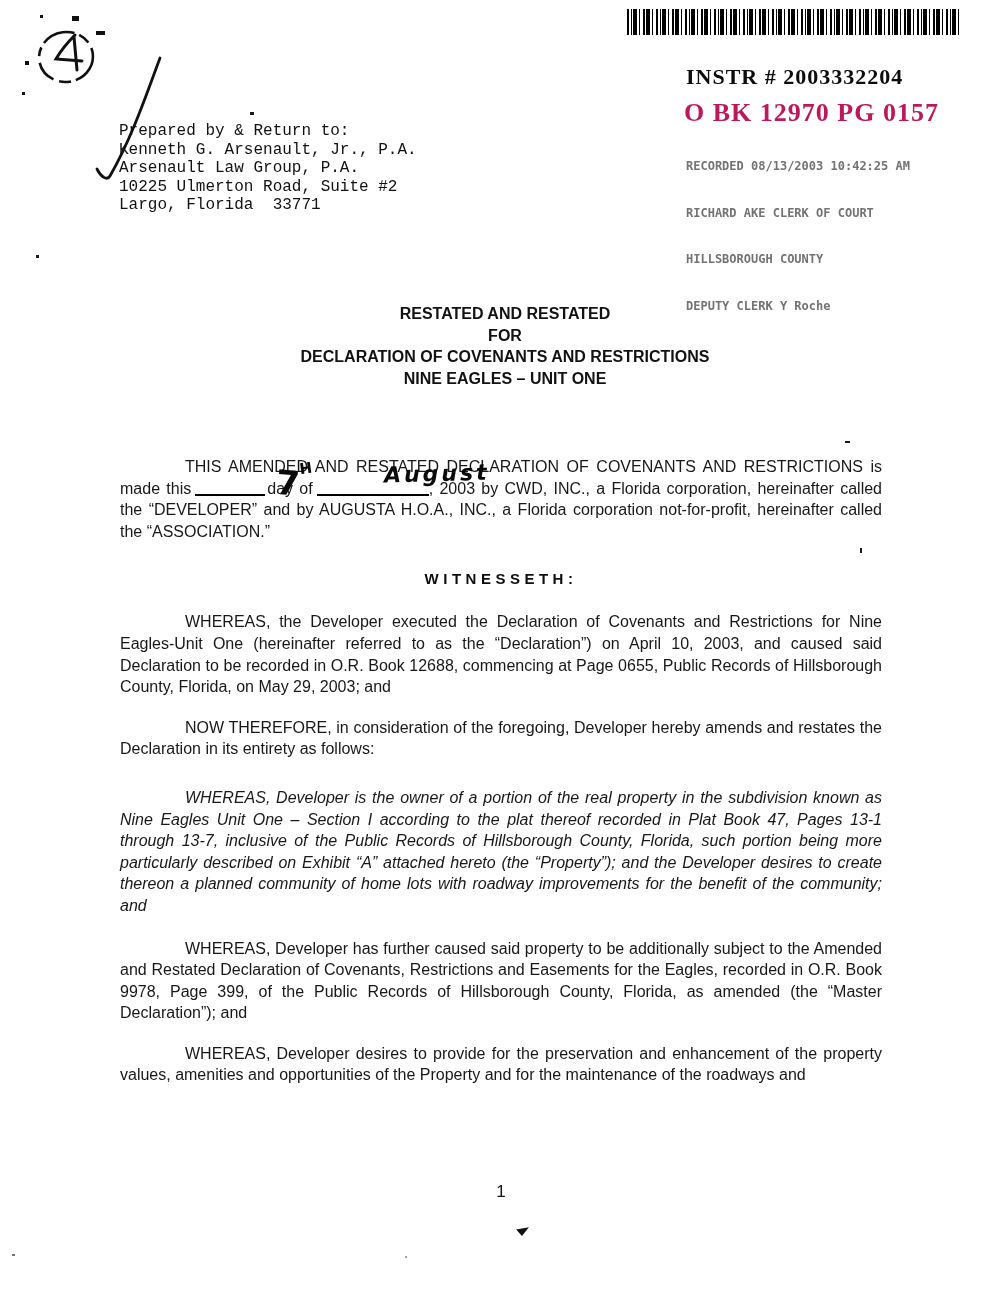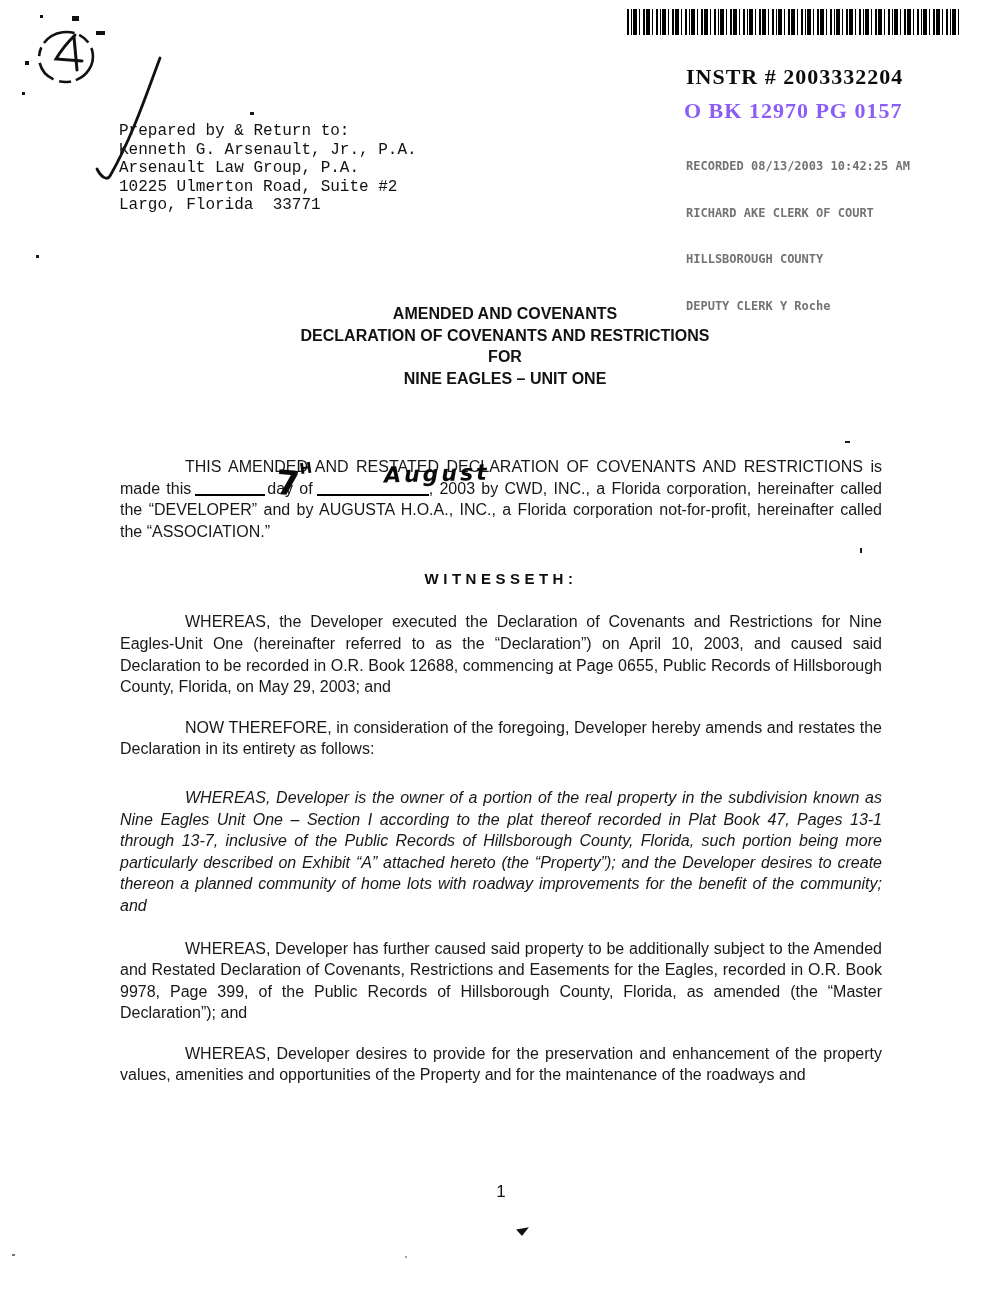--- a/index.html
+++ b/index.html
@@ -19,21 +19,21 @@
       #000 19px,#000 23px,#fff 23px,#fff 25px,
       #000 25px,#000 26px,#fff 26px,#fff 29px);
   }
   
   .stamp-instr{
     position:absolute;left:686px;top:64px;
     font-family:"Liberation Serif",serif;font-weight:bold;font-size:22px;letter-spacing:1px;color:#0c0c0c;
   }
   .stamp-book{
     position:absolute;left:684px;top:98px;
-    font-family:"Liberation Serif",serif;font-weight:bold;font-size:22px;letter-spacing:1px;color:#8b5cf6;
+    font-family:"Liberation Serif",serif;font-weight:bold;font-size:26px;letter-spacing:1px;color:#be185d;
   }
   .stamp-detail{
     position:absolute;left:686px;top:128px;
     font-family:"DejaVu Sans Mono",monospace;font-weight:bold;font-size:12px;line-height:15.5px;
     white-space:pre;color:#737373;
   }
   
   .prepared{
     position:absolute;left:119px;top:122px;font-size:16px;line-height:18.6px;color:#121212;
   }
@@ -113,23 +113,23 @@
 
   <div class="prepared">
     <div>Prepared by &amp; Return to:</div>
     <div>Kenneth G. Arsenault, Jr., P.A.</div>
     <div>Arsenault Law Group, P.A.</div>
     <div>10225 Ulmerton Road, Suite #2</div>
     <div>Largo, Florida  33771</div>
   </div>
 
   <div class="title-block">
-    <div>AMENDED AND COVENANTS</div>
+    <div>RESTATED AND RESTATED</div>
+    <div>FOR</div>
     <div>DECLARATION OF COVENANTS AND RESTRICTIONS</div>
-    <div>FOR</div>
     <div>NINE EAGLES – UNIT ONE</div>
   </div>
 
   <div class="body">
 
     <p><span>THIS AMENDED AND RESTATED DECLARATION OF COVENANTS AND RESTRICTIONS is made this</span><span class="blank day-blank"><span class="hw hw-seven">7</span><span class="hw hw-sup">H</span></span><span>day of</span><span class="blank month-blank"><span class="hw hw-month">August</span></span><span>, 2003 by CWD, INC., a Florida corporation, hereinafter called the “DEVELOPER” and by AUGUSTA H.O.A., INC., a Florida corporation not-for-profit, hereinafter called the “ASSOCIATION.”</span></p>
 
     <div class="witnesseth">WITNESSETH:</div>
 
     <p class="gap21">WHEREAS, the Developer executed the Declaration of Covenants and Restrictions for Nine Eagles-Unit One (hereinafter referred to as the “Declaration”) on April 10, 2003, and caused said Declaration to be recorded in O.R. Book 12688, commencing at Page 0655, Public Records of Hillsborough County, Florida, on May 29, 2003; and</p>

